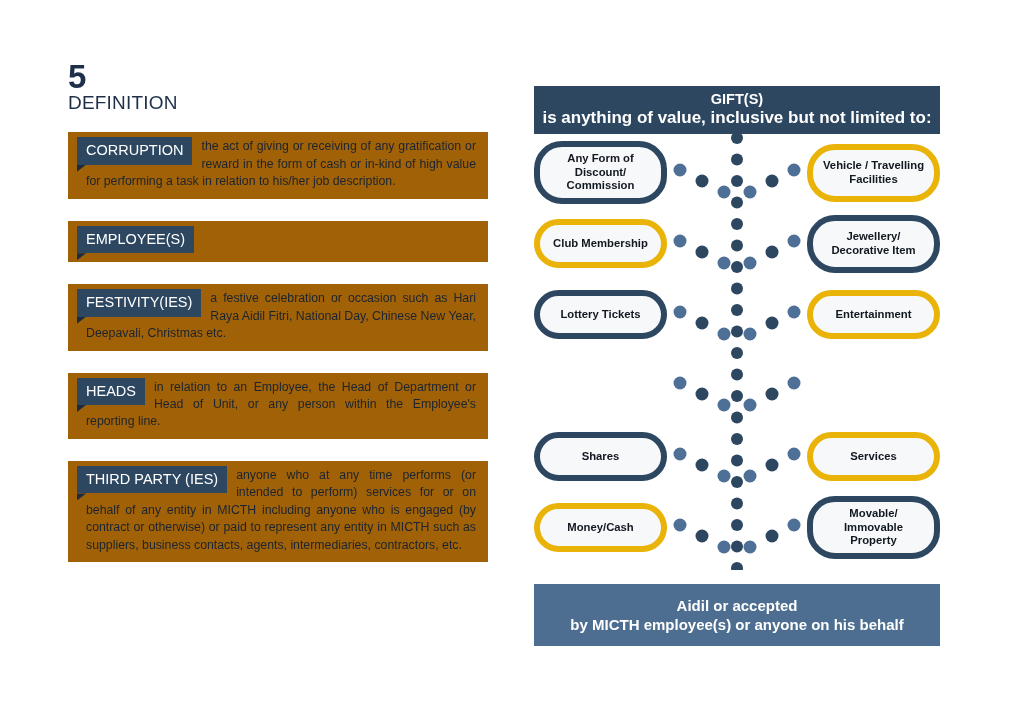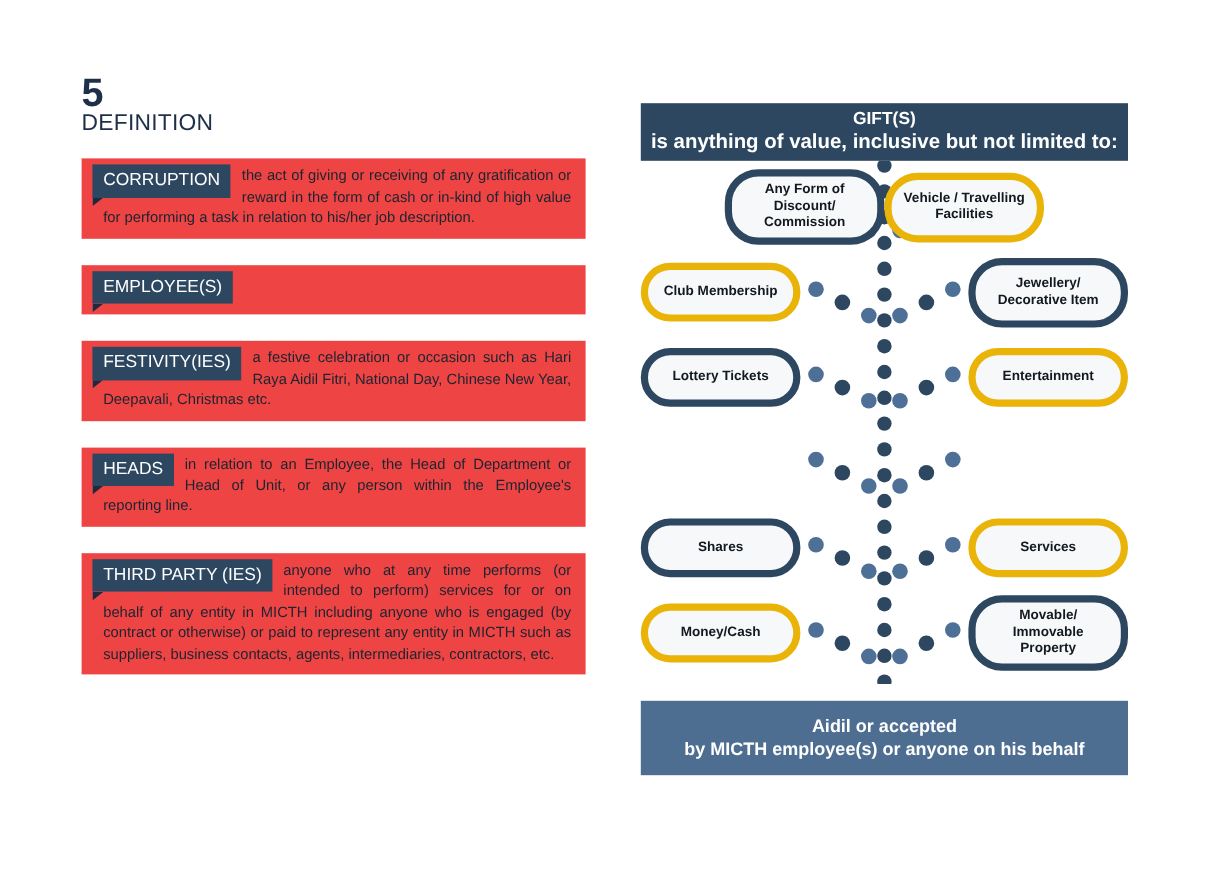--- a/index.html
+++ b/index.html
@@ -38,21 +38,21 @@
   }
 
   #definition-list { margin-top: 19px; }
 
   .definition-item {
     position: relative;
     margin-bottom: 22px;
   }
 
   .definition-body {
-    background: #ef4444;
+    background: #a16207;
     color: #1b2430;
     font-size: 12.3px;
     line-height: 1.42;
     padding: 6px 12px 8px 18px;
     text-align: justify;
     min-height: 30px;
   }
 
   .definition-tag {
     position: relative;
@@ -262,21 +262,21 @@
       <circle cx="216" cy="342" r="6.5" fill="#4e7097"></circle>
       <circle cx="146" cy="391" r="6.5" fill="#4e7097"></circle>
       <circle cx="168" cy="402" r="6.5" fill="#2d4761"></circle>
       <circle cx="190" cy="413" r="6.5" fill="#4e7097"></circle>
       <circle cx="260" cy="391" r="6.5" fill="#4e7097"></circle>
       <circle cx="238" cy="402" r="6.5" fill="#2d4761"></circle>
       <circle cx="216" cy="413" r="6.5" fill="#4e7097"></circle>
     </svg>
 
   <div id="gift-rows">
-      <div class="gift-row" style="top: 6px; justify-content: center;">
+      <div class="gift-row" style="top: 6px;">
         <div class="gift-pill pill-dark tall">Any Form of Discount/ Commission</div>
         <div class="gift-pill pill-light tall">Vehicle / Travelling Facilities</div>
       </div>
       <div class="gift-row" style="top: 77px;">
         <div class="gift-pill pill-light">Club Membership</div>
         <div class="gift-pill pill-dark tall">Jewellery/ Decorative Item</div>
       </div>
       <div class="gift-row" style="top: 148px;">
         <div class="gift-pill pill-dark">Lottery Tickets</div>
         <div class="gift-pill pill-light">Entertainment</div>

